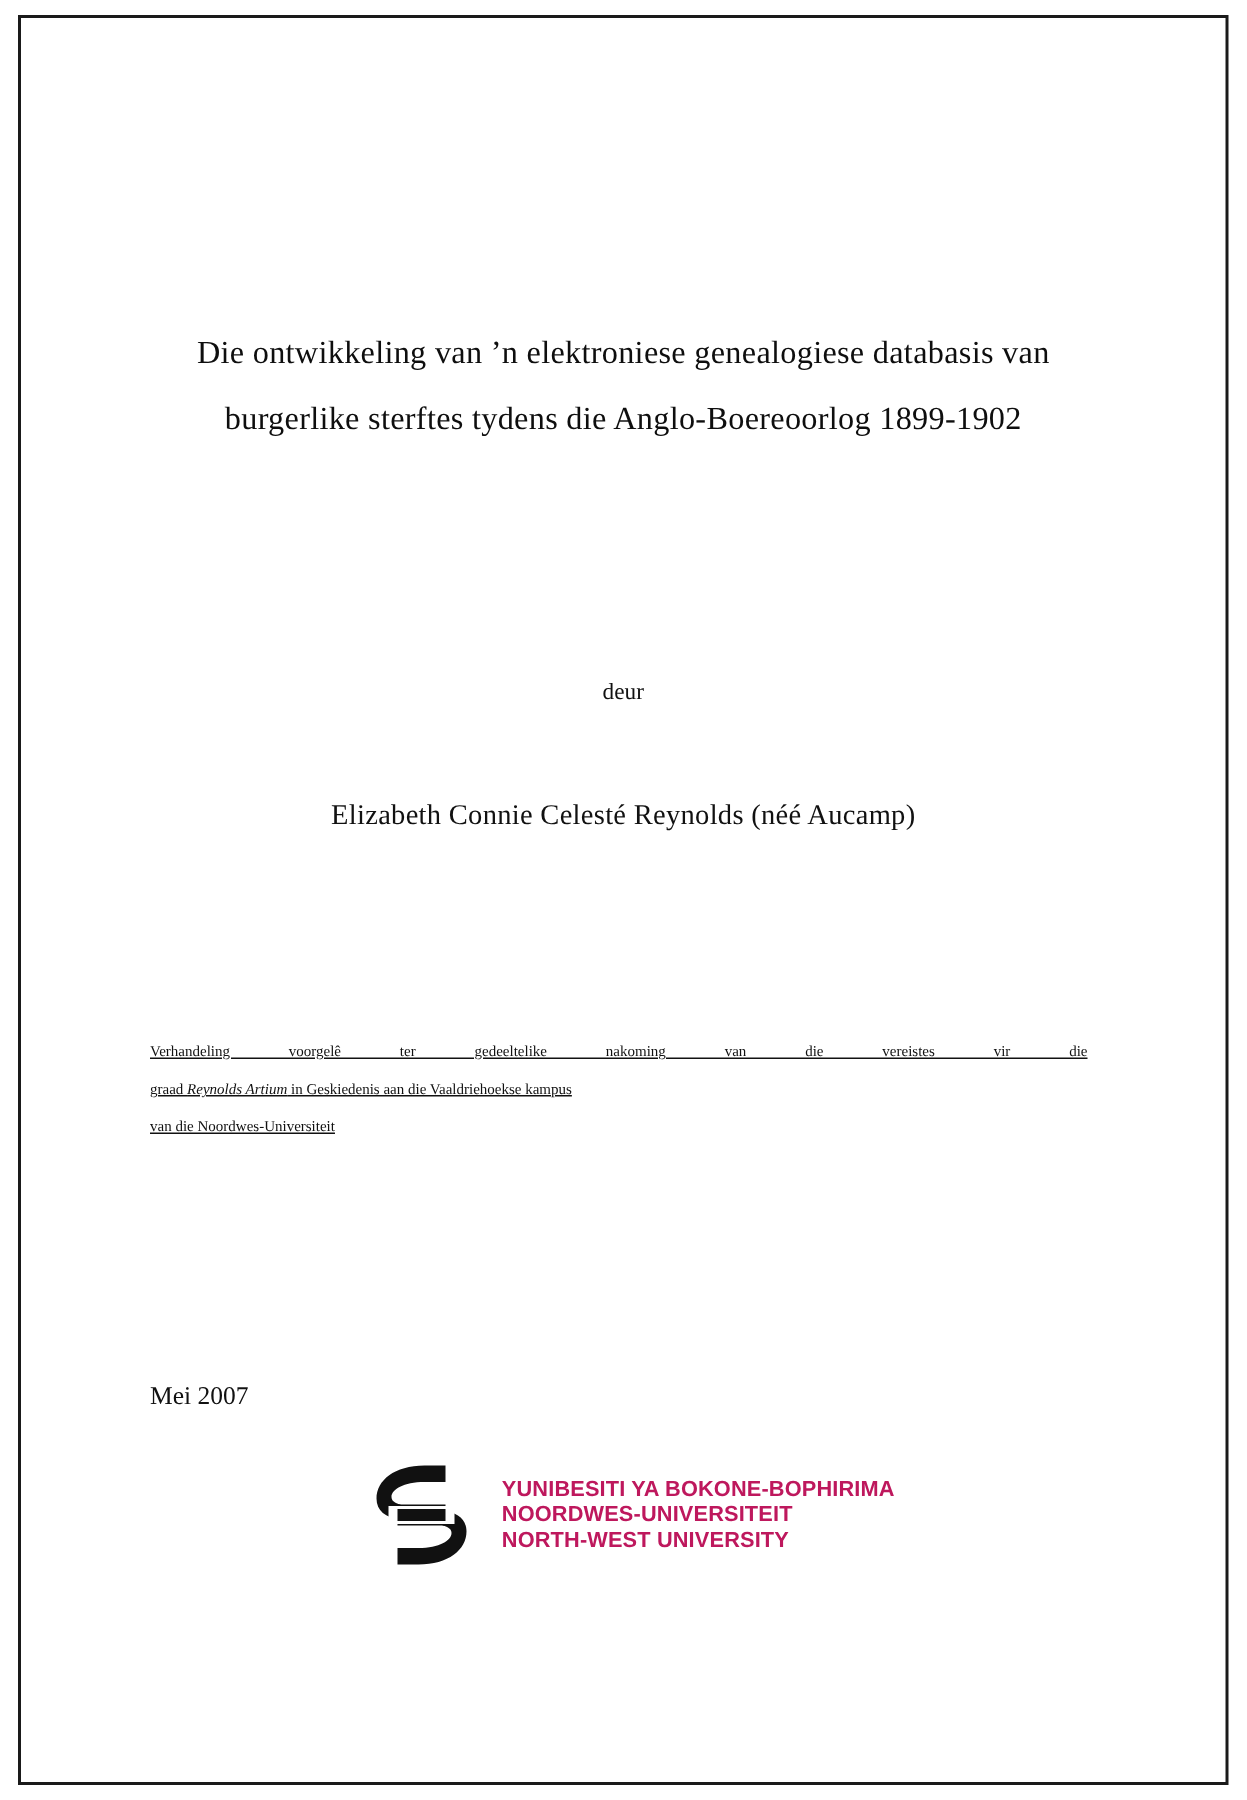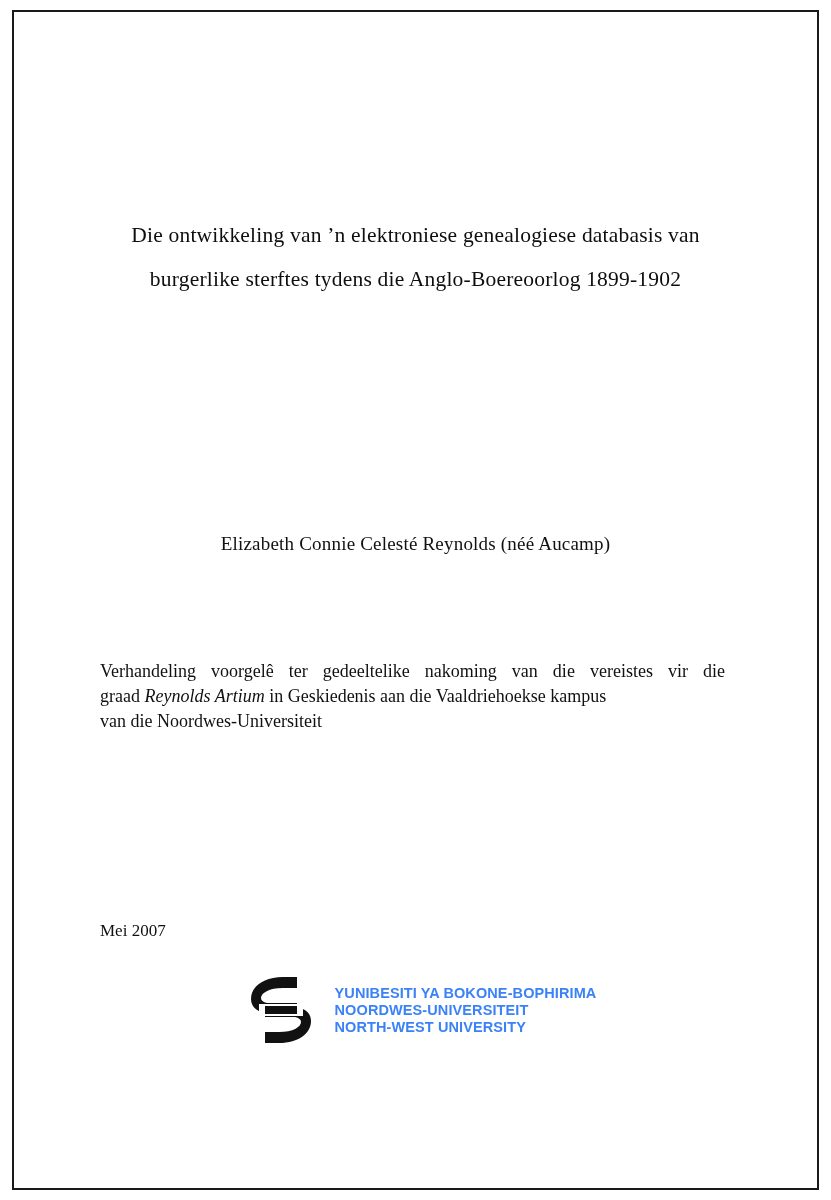--- a/index.html
+++ b/index.html
@@ -79,26 +79,27 @@
     top: 505px;
     left: 0;
     right: 0;
     text-align: center;
     font-size: 19px;
     letter-spacing: 0.2px;
   }
 
   .statement {
     position: absolute;
-    top: 631px;
+    top: 661px;
     left: 0;
     right: 6px;
-    font-size: 18px;
+    font-size: 10px;
     line-height: 25px;
     text-align: justify;
+    text-decoration: underline;
   }
   .statement .l1 { text-align: justify; text-align-last: justify; }
   .statement .l2 { text-align: left; }
   .statement .l3 { text-align: left; }
   .statement i { font-style: italic; }
 
   .supervisor {
     position: absolute;
     top: 865px;
     left: 0;
@@ -132,39 +133,40 @@
     height: 74px;
     position: relative;
     flex: 0 0 auto;
   }
   .logo-text {
     font-family: "Liberation Sans", sans-serif;
     font-size: 14.5px;
     line-height: 17px;
     font-weight: 700;
     letter-spacing: 0.1px;
-    color: #3b82f6;
+    color: #be185d;
     white-space: nowrap;
   }
   .logo-text .l-top { font-weight: 700; }
 </style>
 </head>
 <body>
 
 <div class="page">
   <div class="scan-frame"></div>
 
   <div class="sheet">
     <div class="content">
 
       <div class="title-block">
         <div class="title-line">Die ontwikkeling van ’n elektroniese genealogiese databasis van</div>
         <div class="title-line">burgerlike sterftes tydens die Anglo-Boereoorlog 1899-1902</div>
       </div>
 
+      <div class="byline-label">deur</div>
 
       <div class="author">Elizabeth Connie Celesté Reynolds (néé Aucamp)</div>
 
       <div class="statement">
         <div class="l1">Verhandeling voorgelê ter gedeeltelike nakoming van die vereistes vir die</div>
         <div class="l2"><span>graad </span><i>Reynolds Artium</i><span> in Geskiedenis aan die Vaaldriehoekse kampus</span></div>
         <div class="l3">van die Noordwes-Universiteit</div>
       </div>
 
       <div class="date">Mei 2007</div>

